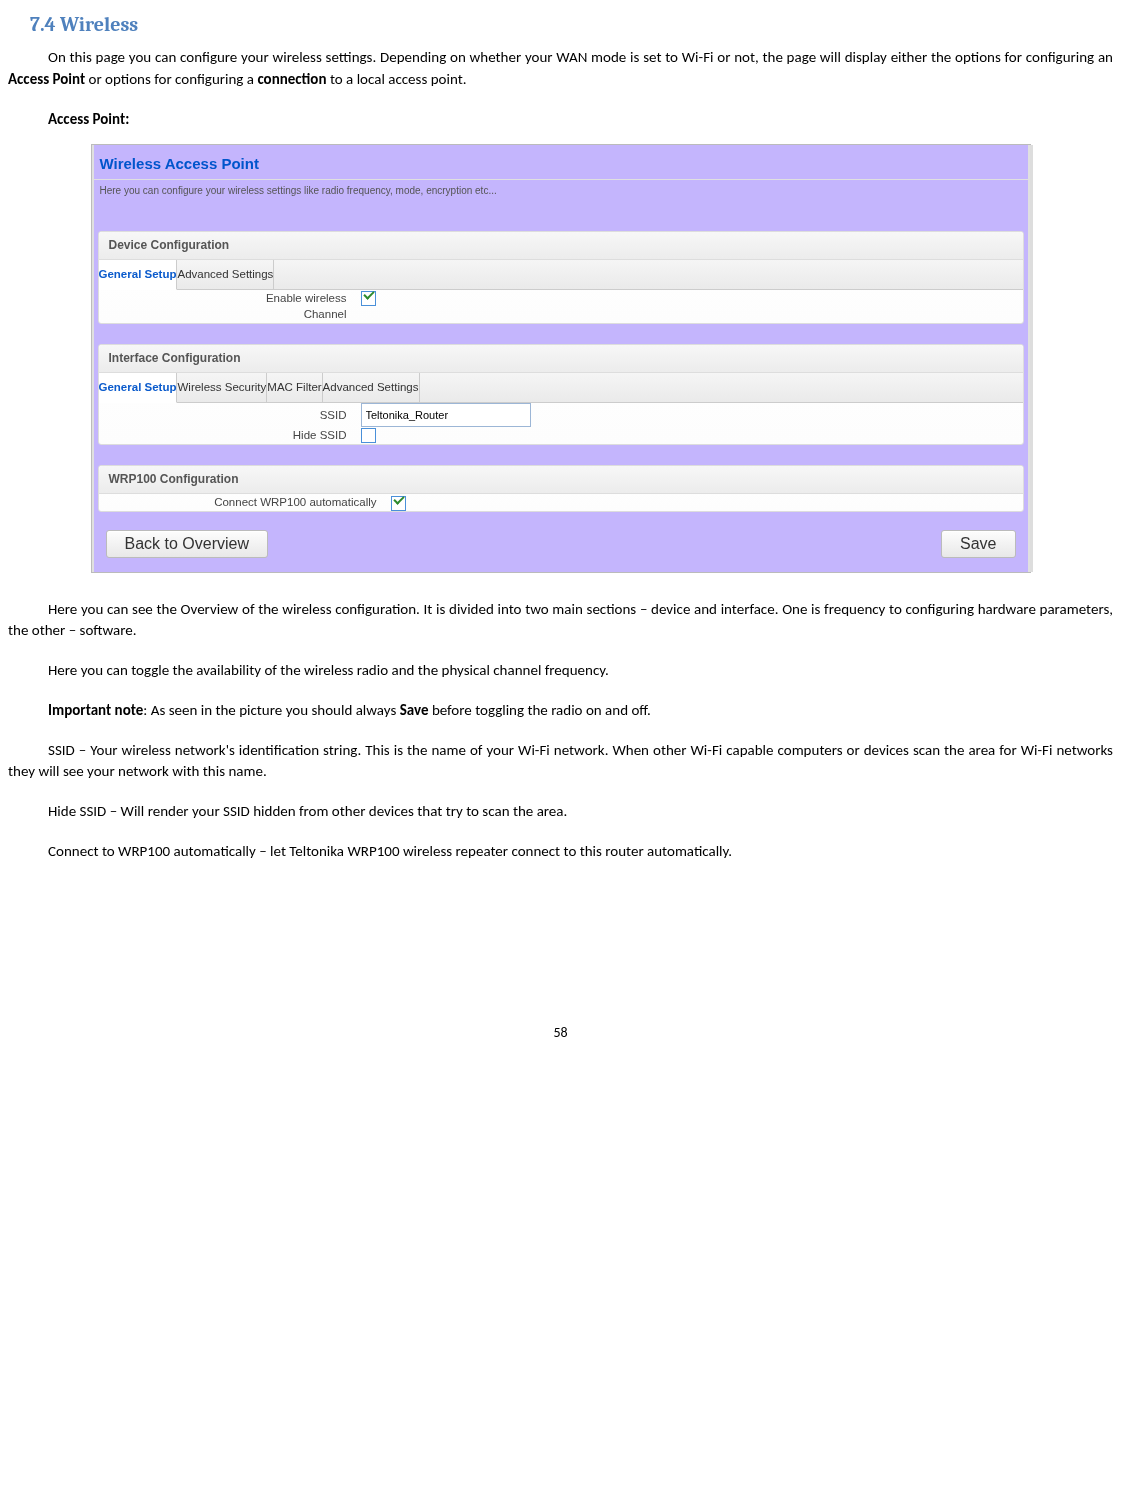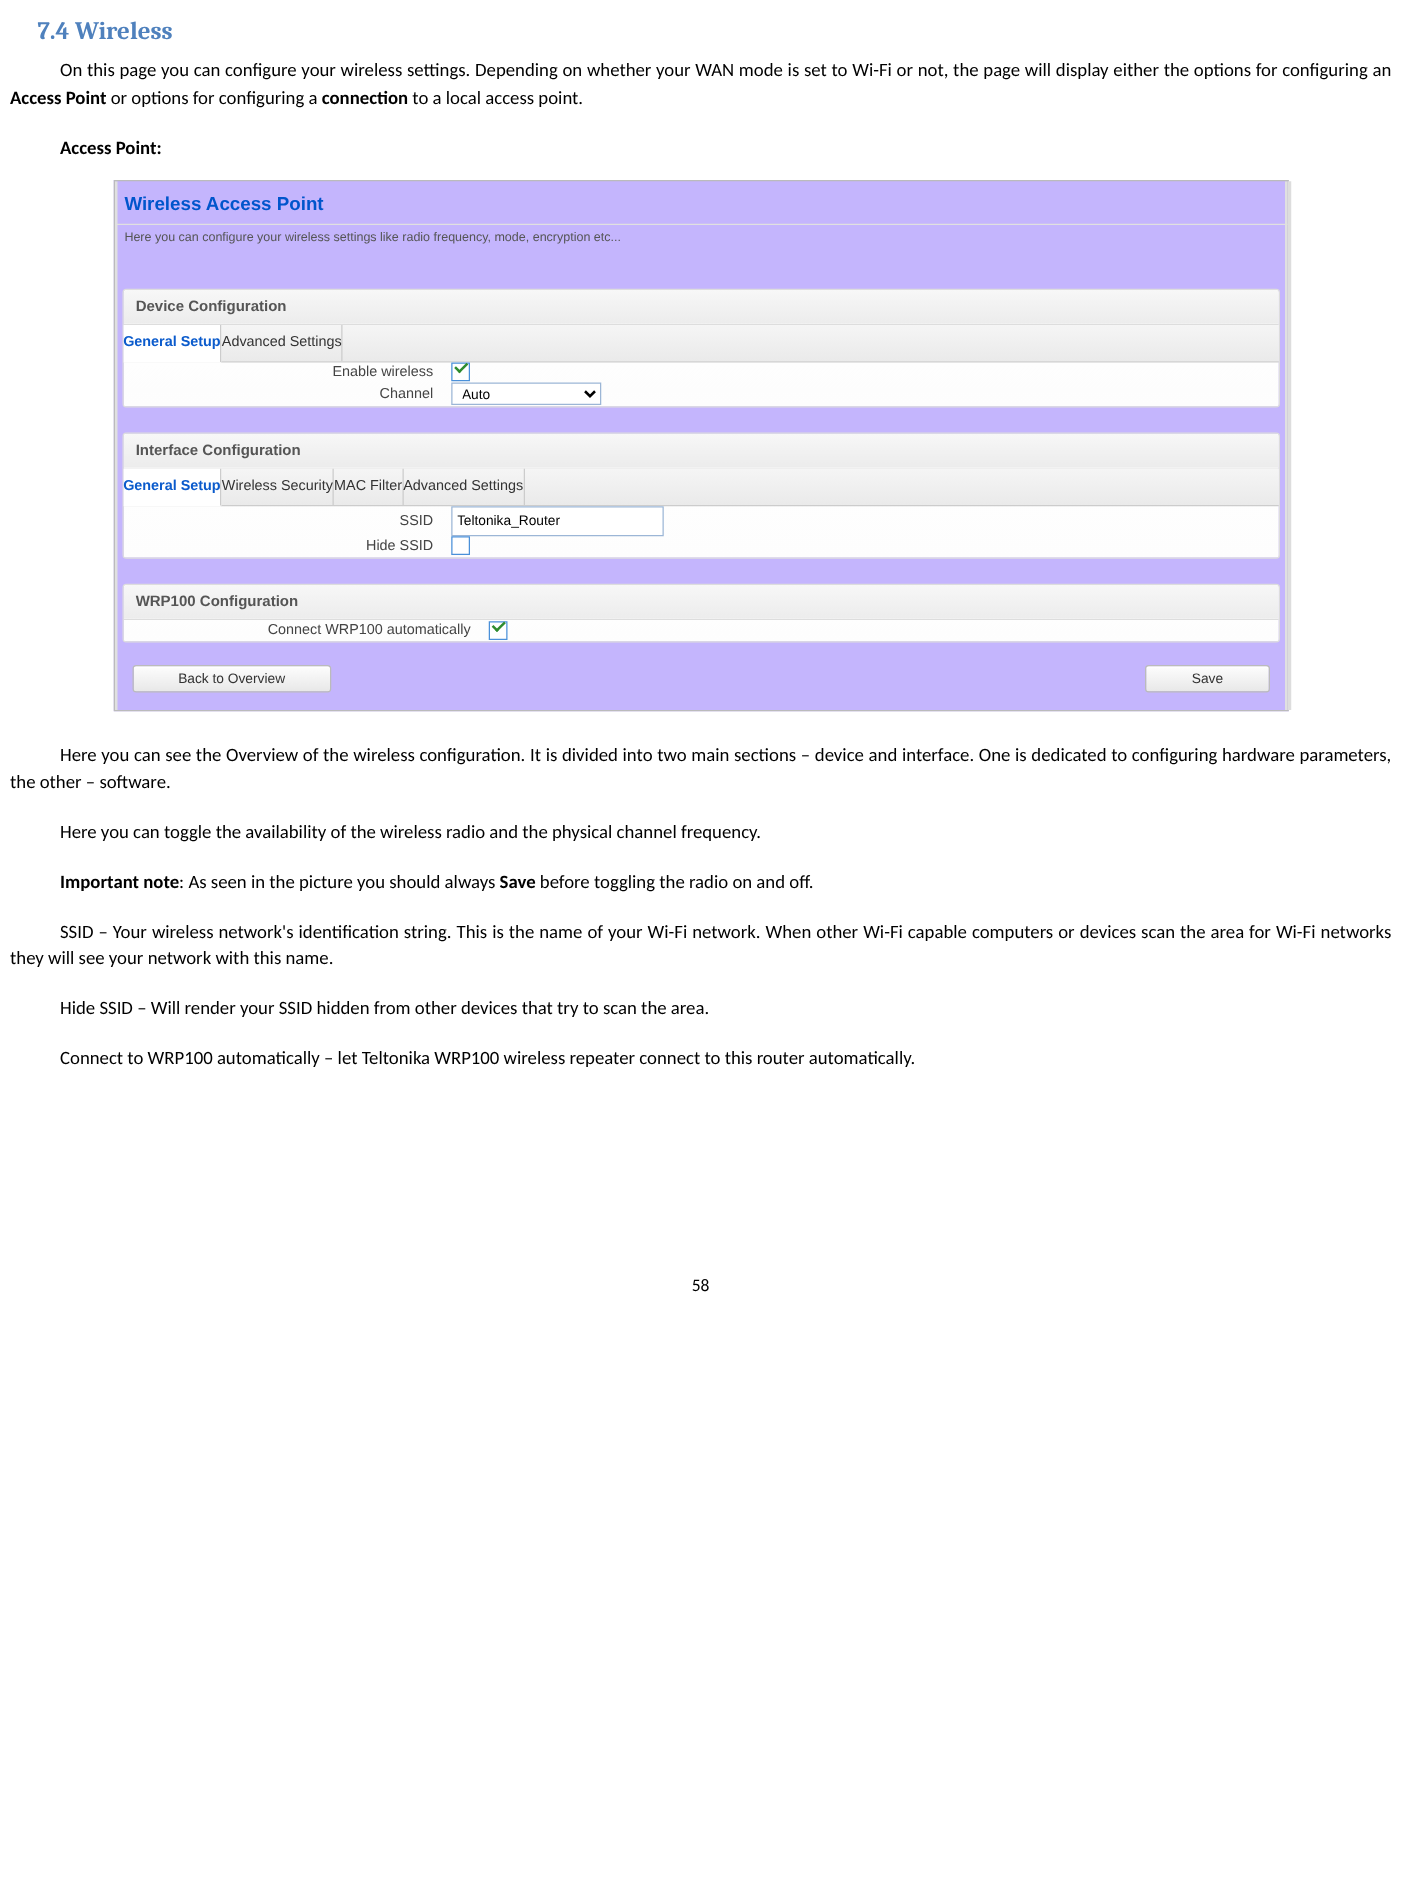--- a/index.html
+++ b/index.html
@@ -116,26 +116,26 @@
     content: "";
     position: absolute;
     left: 2px; top: -1px;
     width: 8px; height: 4px;
     border-left: 2px solid #2e8b2e;
     border-bottom: 2px solid #2e8b2e;
     transform: rotate(-45deg);
   }
   .btn {
     font-family: Arial, sans-serif;
-    font-size: 11px;
+    font-size: 16px;
     color: #333;
     background: linear-gradient(#fdfdfd,#e8e8e8);
     border: 1px solid #bbb;
     border-radius: 3px;
-    padding: 4px 36px;
+    padding: 4px 18px;
     cursor: pointer;
     box-shadow: 0 1px 0 #fff inset;
   }
   .btnrow {
     display: flex;
     justify-content: space-between;
     padding: 10px 14px 14px 14px;
   }
   .rshadow {
     position: absolute;
@@ -168,25 +168,20 @@
     <div class="tabs">
       <div class="tab active">General Setup</div>
       <div class="tab">Advanced Settings</div>
     </div>
     <div class="formrow">
       <div class="lbl">Enable wireless</div>
       <div class="ctrl"><span class="chk checked"></span></div>
     </div>
     <div class="formrow">
       <div class="lbl">Channel</div>
-      <div class="ctrl">
-        <select class="ui">
-          <option>Auto</option>
-        </select>
-      </div>
     </div>
   </div>
 
   <div class="section">
     <div class="shead">Interface Configuration</div>
     <div class="tabs">
       <div class="tab active">General Setup</div>
       <div class="tab">Wireless Security</div>
       <div class="tab">MAC Filter</div>
       <div class="tab">Advanced Settings</div>
@@ -208,20 +203,20 @@
       <div class="ctrl"><span class="chk checked"></span></div>
     </div>
   </div>
 
   <div class="btnrow">
     <button class="btn">Back to Overview</button>
     <button class="btn">Save</button>
   </div>
 </div>
 
-<p class="body">Here you can see the Overview of the wireless configuration. It is divided into two main sections – device and interface. One is dedicated to configuring hardware parameters, the other – software.</p>
+<p class="body">Here you can see the Overview of the wireless configuration. It is divided into two main sections – device and interface. One is frequency to configuring hardware parameters, the other – software.</p>
 <p class="body">Here you can toggle the availability of the wireless radio and the physical channel frequency.</p>
 <p class="body" id="p3"><strong>Important note</strong>: As seen in the picture you should always <strong>Save</strong> before toggling the radio on and off.</p>
 <p class="body">SSID – Your wireless network's identification string. This is the name of your Wi-Fi network. When other Wi-Fi capable computers or devices scan the area for Wi-Fi networks they will see your network with this name.</p>
 <p class="body">Hide SSID – Will render your SSID hidden from other devices that try to scan the area.</p>
 <p class="body">Connect to WRP100 automatically – let Teltonika WRP100 wireless repeater connect to this router automatically.</p>
 
 <div class="pagenum">58</div>
 
 </body></html>

